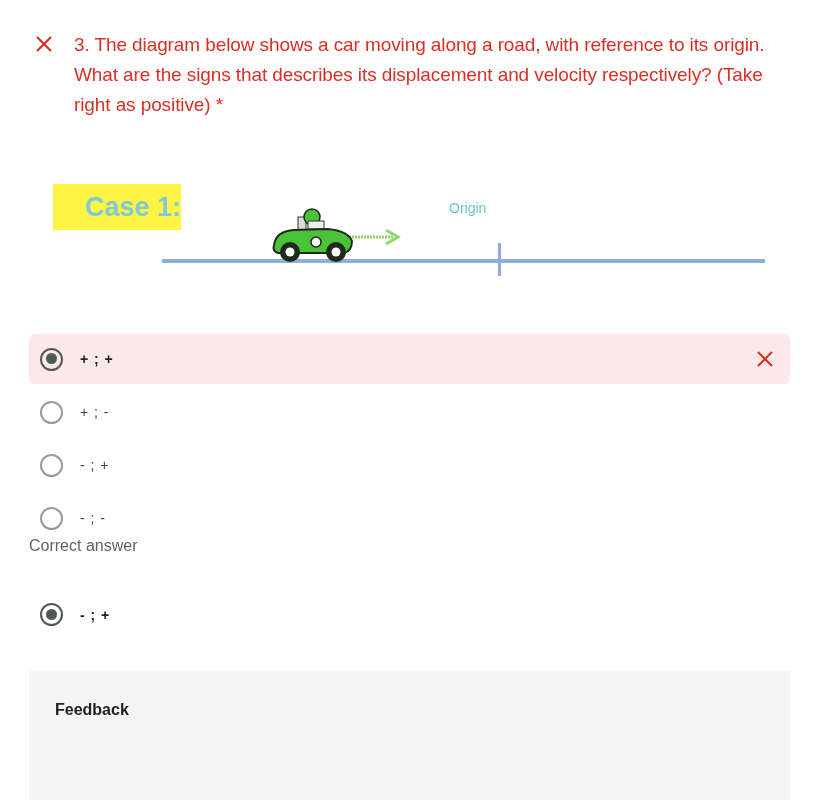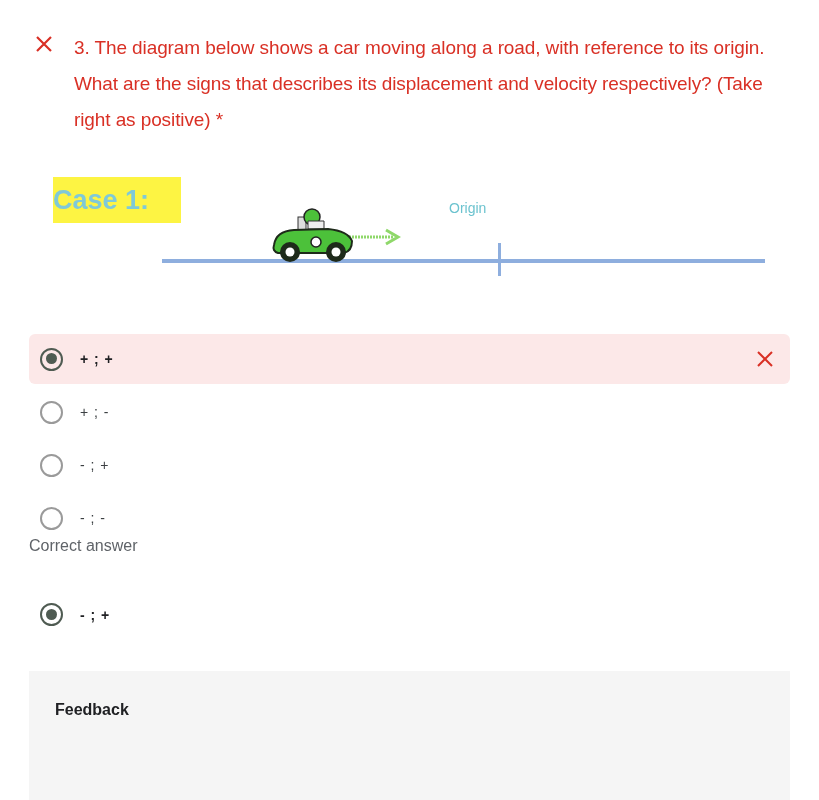--- a/index.html
+++ b/index.html
@@ -1,25 +1,25 @@
 <!DOCTYPE html>
 <html><head>
 <meta charset="utf-8">
 <style>
   * { box-sizing: border-box; margin: 0; padding: 0; }
   html, body { width: 819px; height: 800px; background: #ffffff; overflow: hidden; }
   body { font-family: "Liberation Sans", "DejaVu Sans", sans-serif; position: relative; }
 
   .question-header { position: absolute; left: 34px; top: 30px; width: 770px; display: flex; }
   .q-x-icon { width: 20px; height: 20px; margin-top: 4px; margin-right: 20px; flex-shrink: 0; }
-  .q-text { color: #d93025; font-size: 19px; line-height: 36px; letter-spacing: -0.1px; }
+  .q-text { color: #d93025; font-size: 19px; line-height: 30px; letter-spacing: -0.1px; }
 
   .diagram { position: absolute; left: 0; top: 170px; width: 819px; height: 120px; }
-  .case-label { position: absolute; left: 53px; top: 7px; width: 128px; height: 46px; background: #fdf443;
-    color: #7fc9d8; font-weight: bold; font-size: 27px; line-height: 46px; text-align: left; }
+  .case-label { position: absolute; left: 53px; top: 14px; width: 128px; height: 46px; background: #fdf443;
+    color: #7fc9d8; font-weight: bold; font-size: 27px; line-height: 46px; text-align: right; }
   .origin-label { position: absolute; left: 449px; top: 30px; color: #6cc3cf; font-size: 14px; }
   .road { position: absolute; left: 162px; top: 89px; width: 603px; height: 4px; background: #8eaede; }
   .origin-tick { position: absolute; left: 498px; top: 73px; width: 3px; height: 33px; background: #8eaede; }
   .car { position: absolute; left: 268px; top: 35px; width: 140px; height: 60px; }
 
   .options { position: absolute; left: 29px; top: 334px; width: 761px; }
   .option { display: flex; align-items: center; height: 50px; padding-left: 11px; position: relative; border-radius: 6px; margin-bottom: 3px; }
   .option.selected-wrong { background: #fce8e8; }
   .radio { width: 23px; height: 23px; border-radius: 50%; border: 2px solid #9a9a9a; position: relative; flex-shrink: 0; }
   .radio.checked { border: 2.5px solid #4f5b52; }

